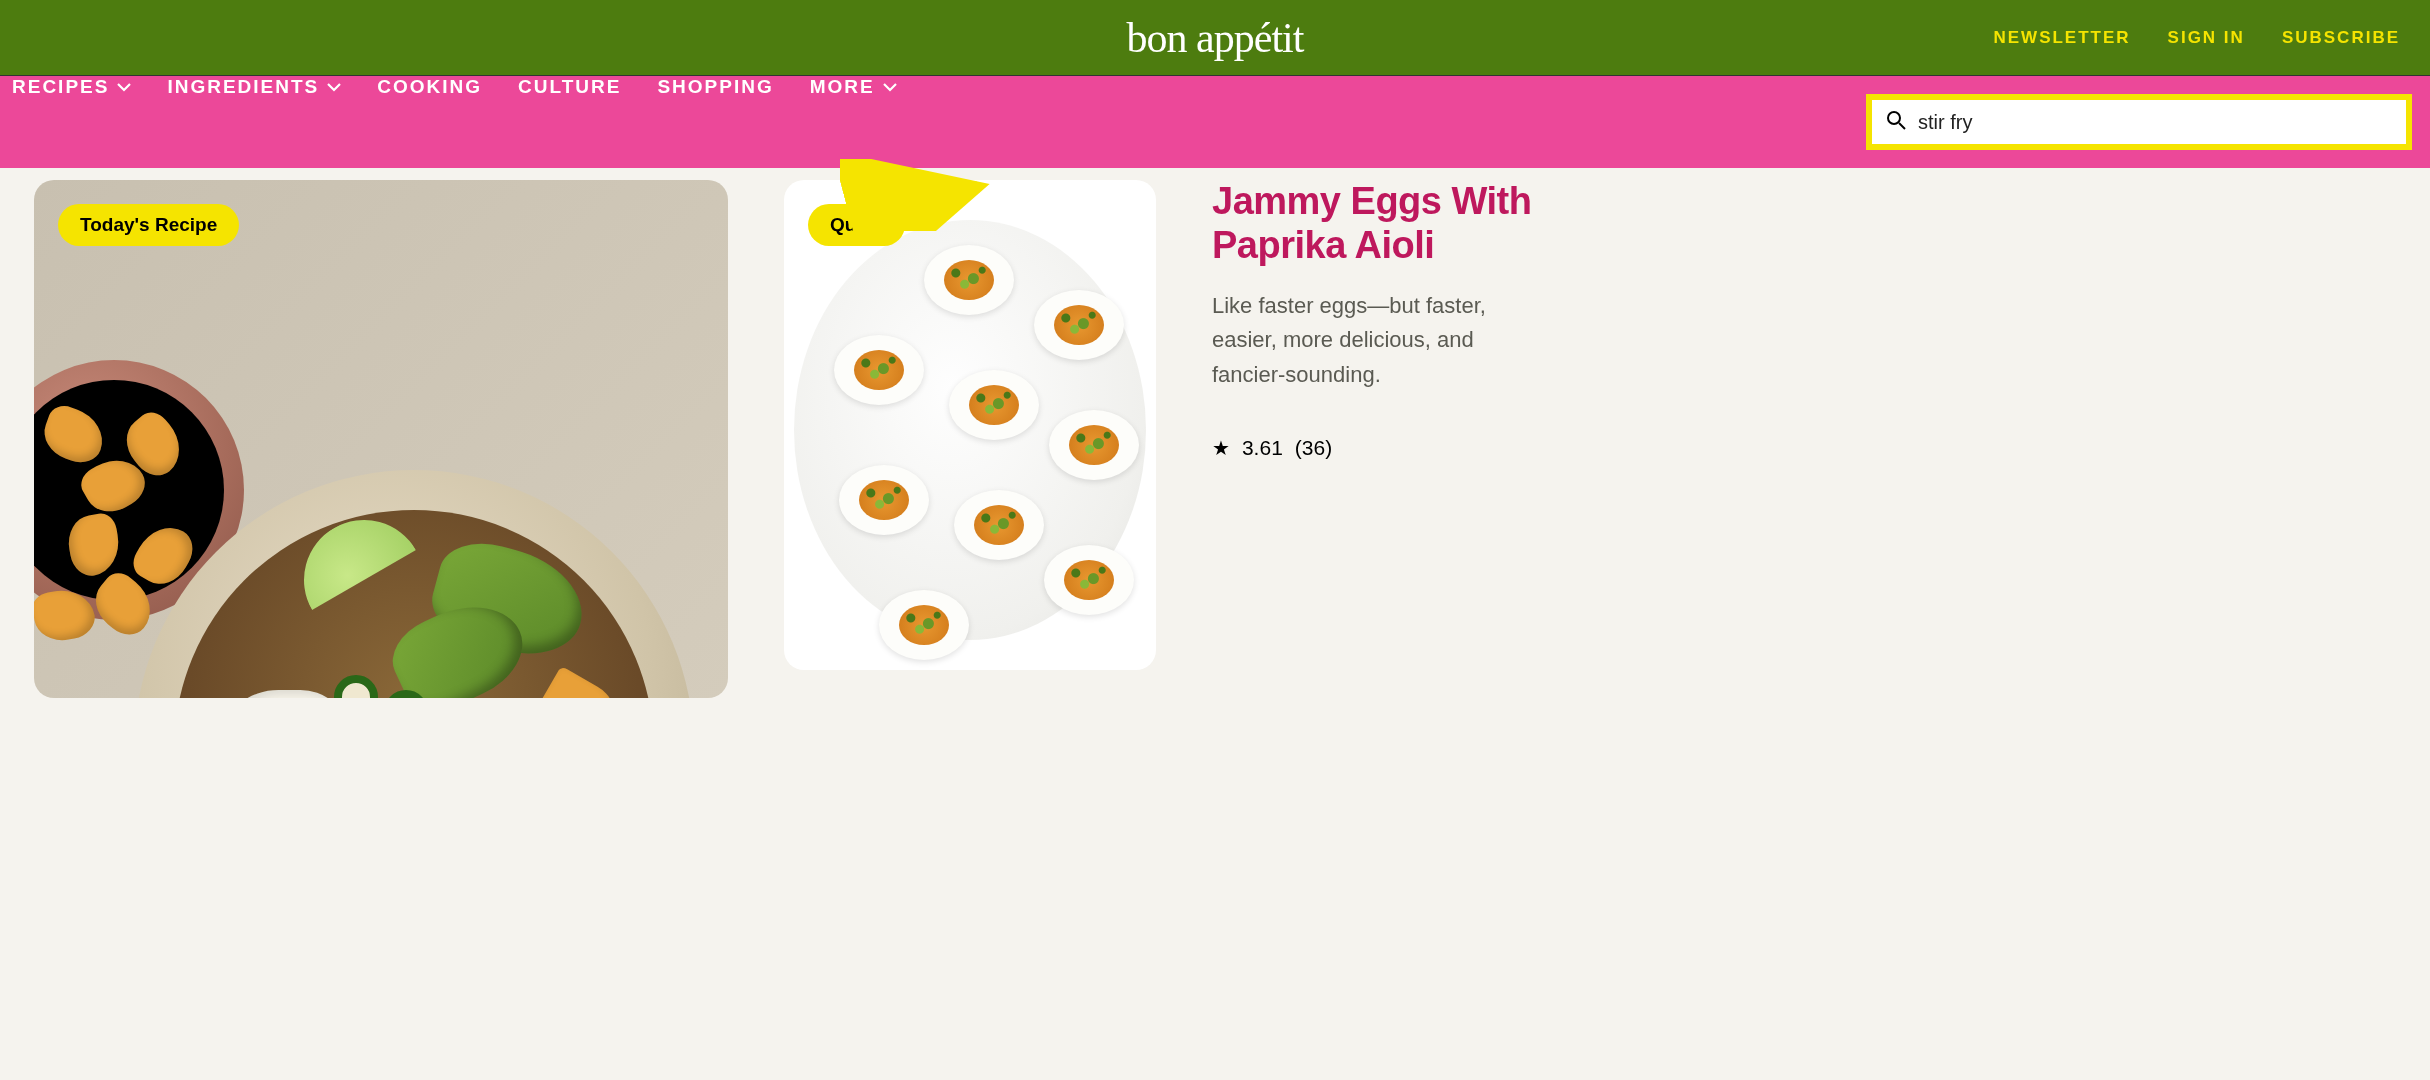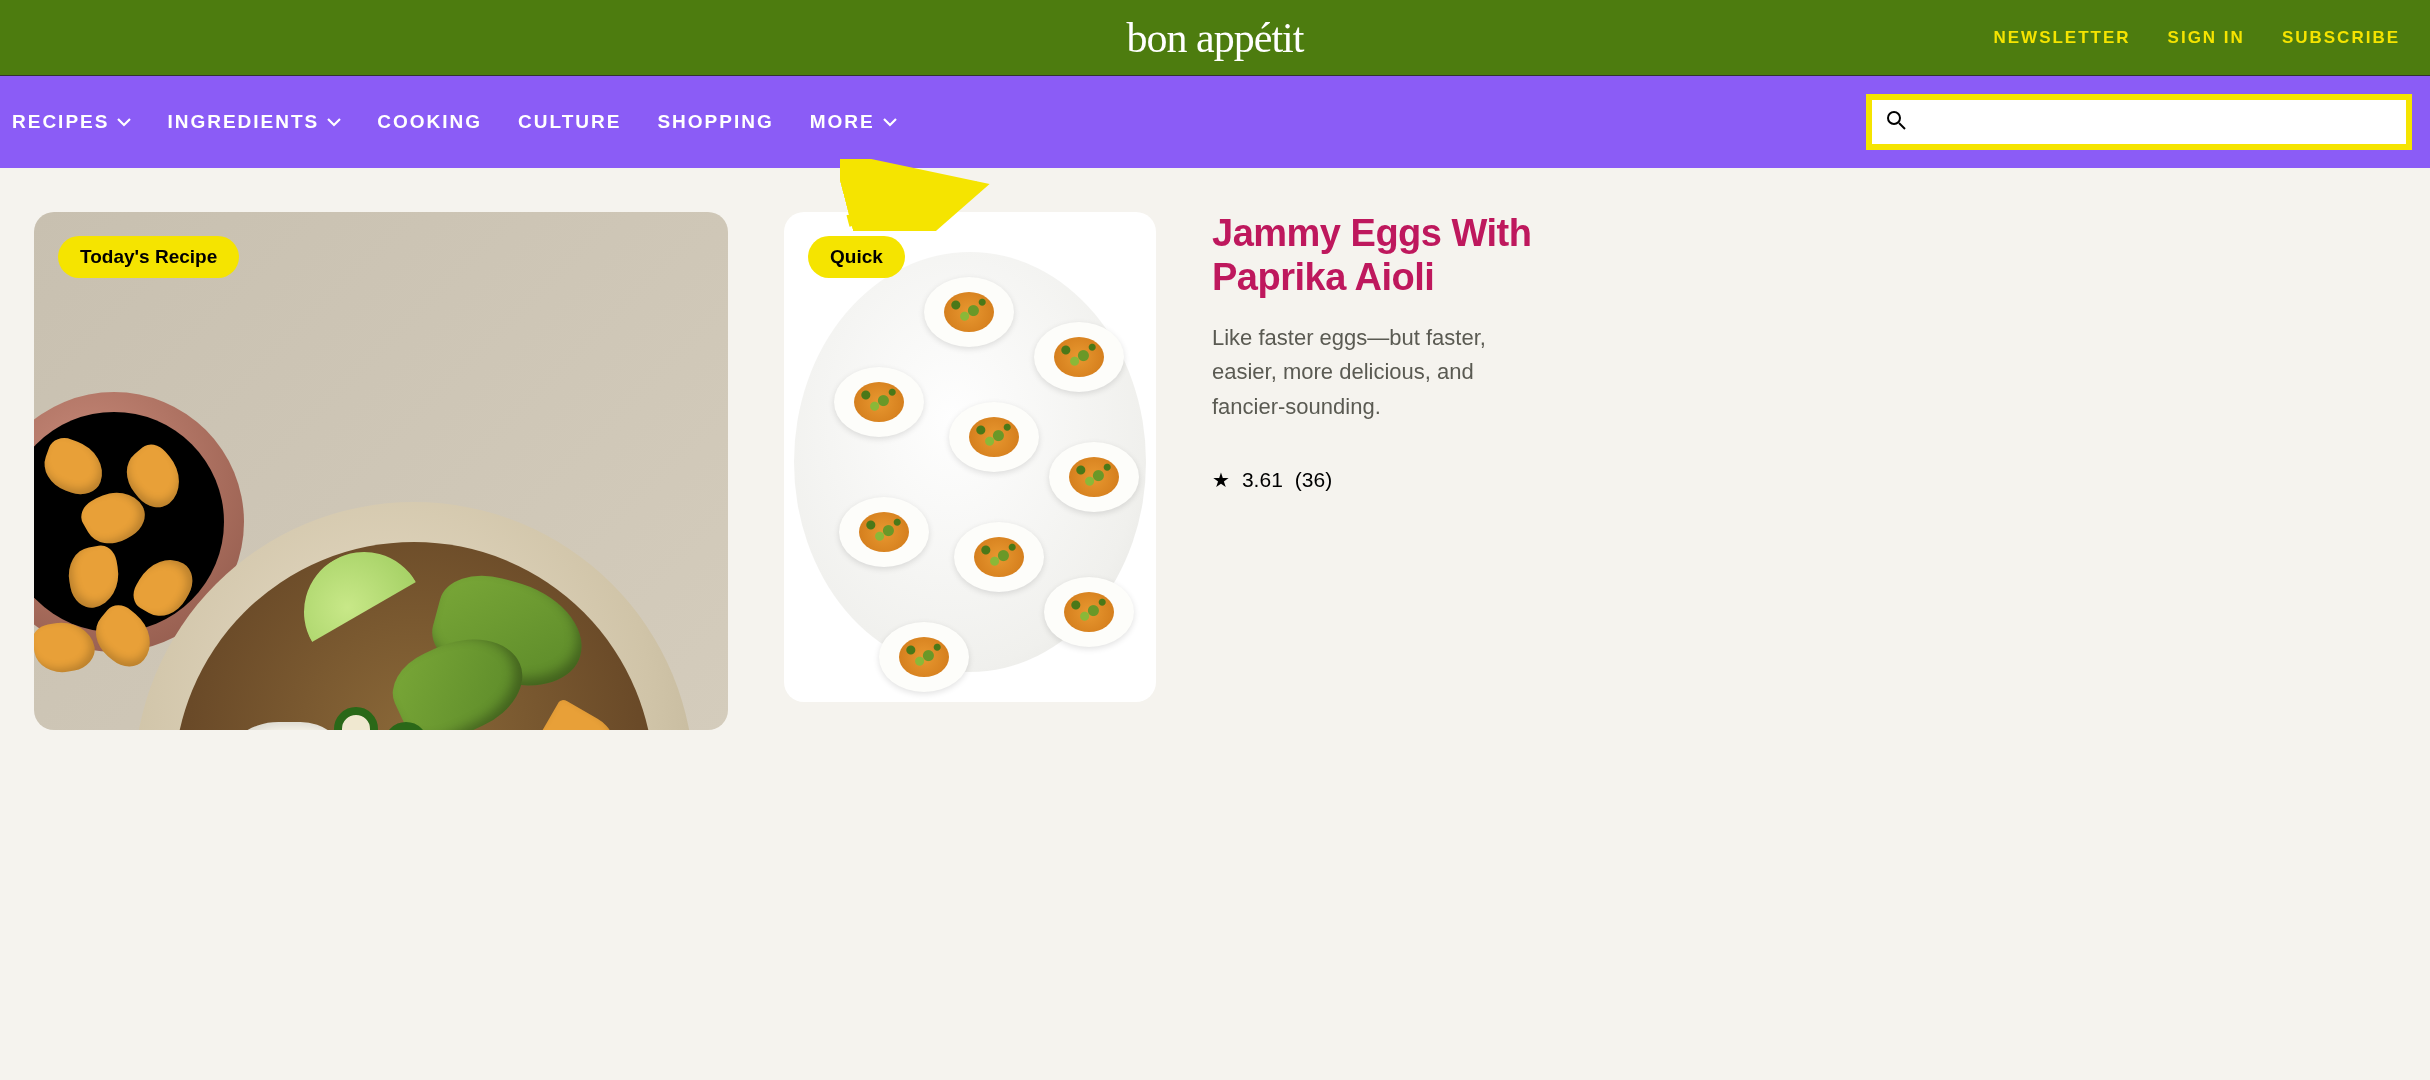--- a/index.html
+++ b/index.html
@@ -29,24 +29,24 @@
 .header-links a {
   color: #f5e400;
   font-family: Arial, sans-serif;
   font-size: 17px;
   font-weight: bold;
   letter-spacing: 2px;
   text-decoration: none;
 }
 
 .nav-bar {
-  background: #8b5cf6;
+  background: #ec4899;
   height: 92px;
   display: flex;
-  align-items: center;
+  align-items: flex-start;
   padding: 0 12px;
   position: relative;
 }
 .nav-items {
   display: flex;
   gap: 36px;
   align-items: center;
 }
 .nav-item {
   color: #fff;
@@ -94,21 +94,20 @@
   left: 840px;
   top: 83px;
   pointer-events: none;
   z-index: 10;
 }
 
 .content {
   padding: 12px 34px 0 34px;
   display: flex;
   gap: 56px;
-  margin-top: 32px;
 }
 
 .card-large {
   width: 694px;
   height: 518px;
   border-radius: 20px;
   overflow: hidden;
   position: relative;
   background: linear-gradient(135deg, #c8c0b0 0%, #d4ccbc 100%);
 }
@@ -339,20 +338,21 @@
   </div>
 
   <div class="search-wrapper">
     <div class="search-inner">
       <span>
         <svg width="20" height="20" viewBox="0 0 20 20">
             <circle cx="8" cy="8" r="6" stroke="#000" stroke-width="2" fill="none"></circle>
             <line x1="13" y1="13" x2="19" y2="19" stroke="#000" stroke-width="2"></line>
           </svg>
       </span>
+      <input class="search-input" type="text" value="stir fry" style="">
     </div>
   </div>
 
   <div class="arrow-annotation">
     <svg width="160" height="72" viewBox="0 0 160 72">
       <defs>
         <marker id="ah" markerWidth="14" markerHeight="14" refX="11" refY="6" orient="auto">
           <path d="M0,0 L12,6 L0,12 Z" fill="#f5e400"></path>
         </marker>
       </defs>

